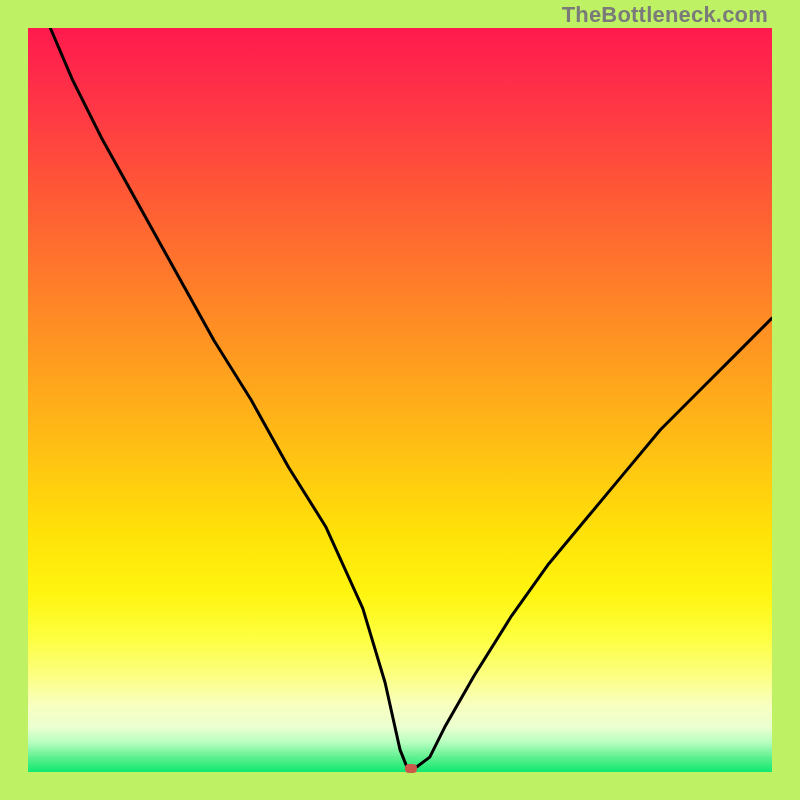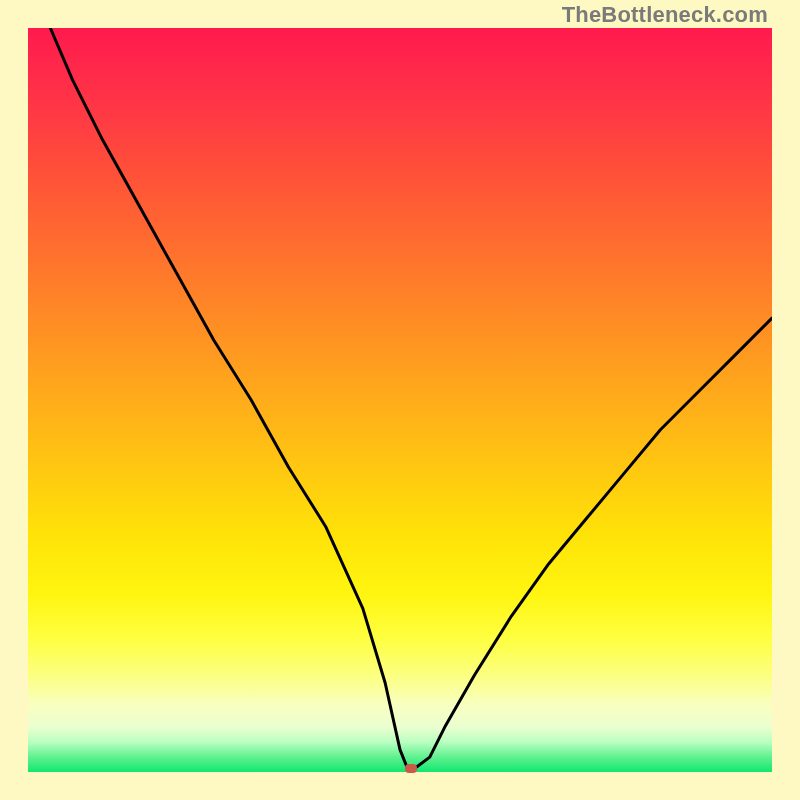--- a/index.html
+++ b/index.html
@@ -9,21 +9,21 @@
     height: 800px;
     background: #000;
     overflow: hidden;
   }
   .frame {
     position: absolute;
     top: 0;
     left: 0;
     width: 800px;
     height: 800px;
-    background: #fef9c3;
+    background: #bef264;
   }
   .plot-area {
     position: absolute;
     top: 28px;
     left: 28px;
     width: 744px;
     height: 744px;
     background: linear-gradient(to bottom,
       #ff1a4d 0%,
       #ff2a4a 6%,

